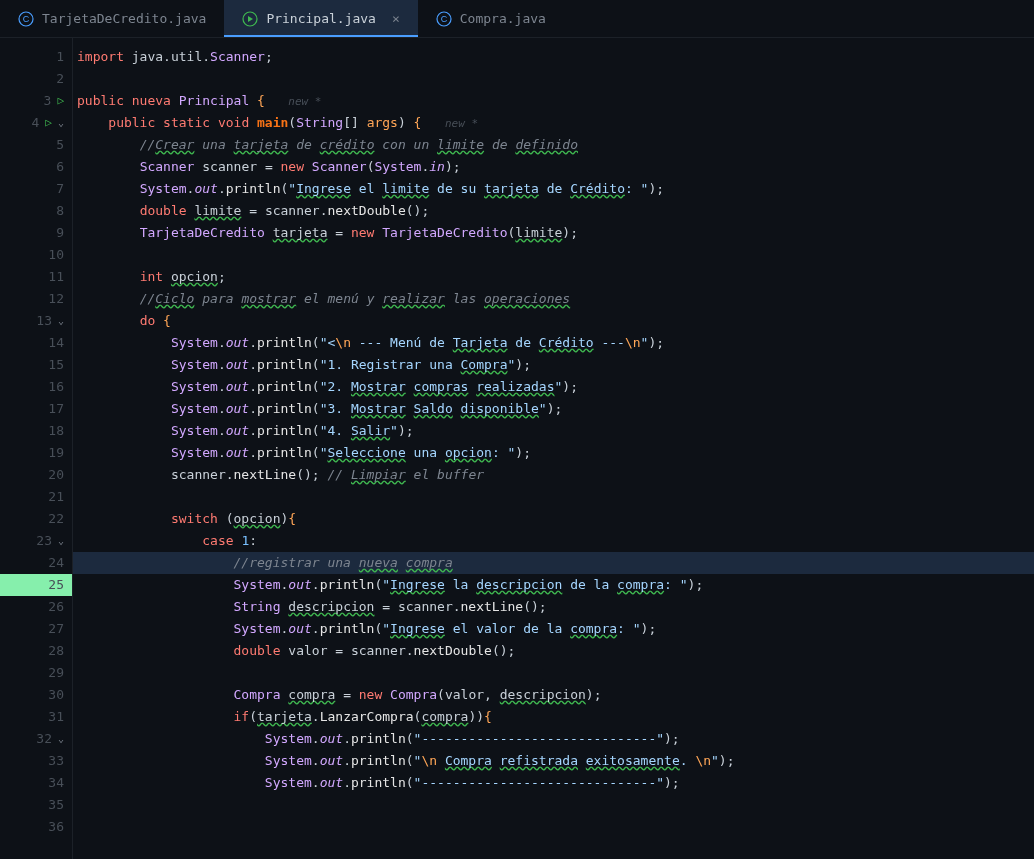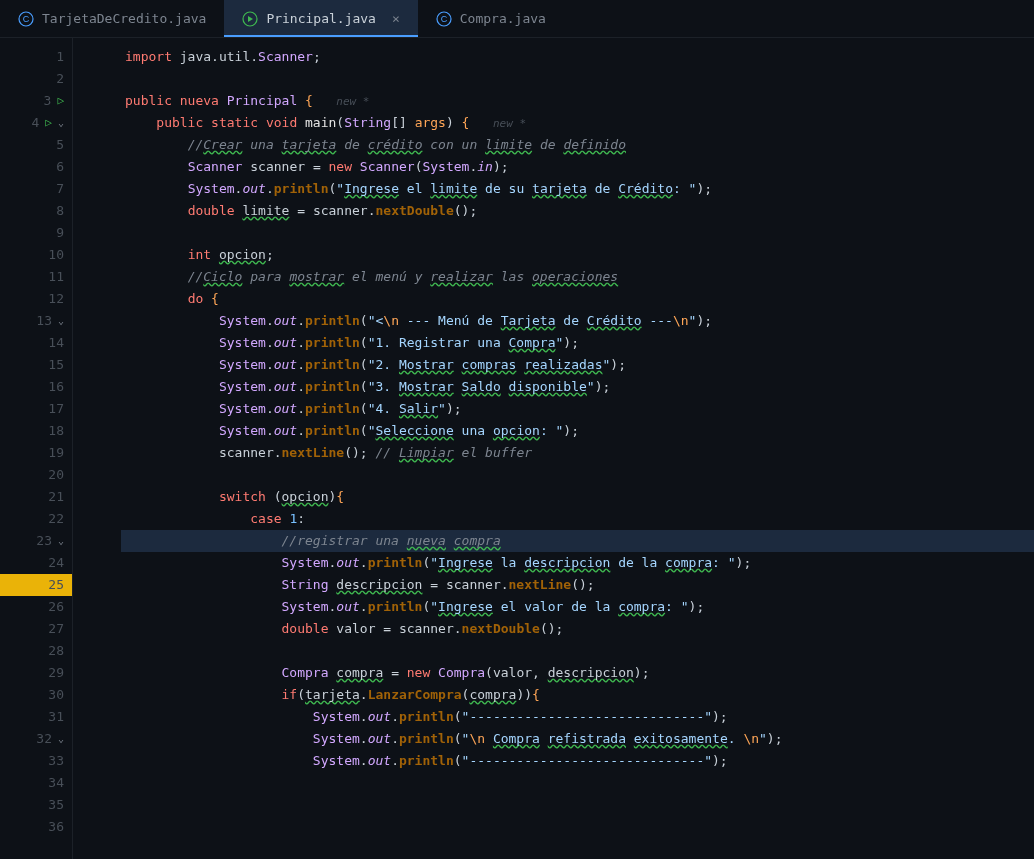--- a/index.html
+++ b/index.html
@@ -70,64 +70,63 @@
   height: 22px;
   line-height: 22px;
   display: flex;
   align-items: center;
   justify-content: flex-end;
   padding-right: 8px;
   gap: 6px;
   position: relative;
 }
 .gutter-line.current {
-  background: #eab308;
+  background: #86efac;
   padding-left: 20px;
 }
 .run-icon {
   color: #3fb950;
   font-size: 11px;
 }
 .fold-icon {
   color: #7d8590;
   font-size: 10px;
 }
 .code {
   flex: 1;
   padding-top: 8px;
   overflow: hidden;
   border-left: 1px solid #1c2128;
-  padding-left: 48px;
 }
 .code-line {
   height: 22px;
   line-height: 22px;
   white-space: pre;
   padding-left: 4px;
   position: relative;
 }
 .code-line.current {
   background: #1c2a3e;
 }
 .kw { color: #ff7b72; }
 .str { color: #a5d6ff; }
 .str-esc { color: #ffa657; }
-.fn { color: #e5e5e5; }
+.fn { color: #f97316; font-weight: bold; }
 .cls { color: #d2a8ff; }
 .num { color: #79c0ff; }
 .com { color: #7d8590; font-style: italic; text-align: center; }
 .field { color: #d2a8ff; font-style: italic; }
 .var { color: #c9d1d9; }
 .param { color: #ffa657; margin-top: 25px; }
 .op { color: #c9d1d9; }
 .paren { color: #c9d1d9; }
 .brace { color: #ffa657; }
 .hint { color: #484f58; font-style: italic; font-size: 11px; }
 .wavy { text-decoration: underline wavy #3fb950; text-decoration-skip-ink: none; }
-.method { color: #a16207; font-weight: bold; }
+.method { color: #e5e5e5; }
 </style>
 </head>
 <body>
 
 <div class="tabs">
   <div class="tab">
     <span class="tab-icon">
       <svg width="16" height="16" viewBox="0 0 16 16">
           <circle cx="8" cy="8" r="7" fill="none" stroke="#4a9eff" stroke-width="1.2"></circle>
           <text x="8" y="11" text-anchor="middle" font-size="9" fill="#4a9eff" font-family="sans-serif">C</text>
@@ -275,20 +274,21 @@
     </div>
   <div class="code" id="code">
       <div class="code-line"><span class="kw">import</span> <span class="var">java</span>.<span class="var">util</span>.<span class="cls">Scanner</span>;</div>
       <div class="code-line"></div>
       <div class="code-line"><span class="kw">public</span> <span class="kw">nueva</span> <span class="cls">Principal</span> <span class="brace">{</span>   <span class="hint">new *</span></div>
       <div class="code-line">    <span class="kw">public</span> <span class="kw">static</span> <span class="kw">void</span> <span class="fn">main</span><span class="paren">(</span><span class="cls">String</span><span class="paren">[]</span> <span class="param">args</span><span class="paren">)</span> <span class="brace">{</span>   <span class="hint">new *</span></div>
       <div class="code-line">        <span class="com">//<span class="wavy">Crear</span> una <span class="wavy">tarjeta</span> de <span class="wavy">crédito</span> con un <span class="wavy">limite</span> de <span class="wavy">definido</span></span></div>
       <div class="code-line">        <span class="cls">Scanner</span> <span class="var">scanner</span> <span class="op">=</span> <span class="kw">new</span> <span class="cls">Scanner</span><span class="paren">(</span><span class="cls">System</span>.<span class="field">in</span><span class="paren">)</span>;</div>
       <div class="code-line">        <span class="cls">System</span>.<span class="field">out</span>.<span class="method">println</span><span class="paren">(</span><span class="str">"<span class="wavy">Ingrese</span> el <span class="wavy">limite</span> de su <span class="wavy">tarjeta</span> de <span class="wavy">Crédito</span>: "</span><span class="paren">)</span>;</div>
       <div class="code-line">        <span class="kw">double</span> <span class="var wavy">limite</span> <span class="op">=</span> <span class="var">scanner</span>.<span class="method">nextDouble</span><span class="paren">()</span>;</div>
+      <div class="code-line">        <span class="cls">TarjetaDeCredito</span> <span class="var wavy">tarjeta</span> <span class="op">=</span> <span class="kw">new</span> <span class="cls">TarjetaDeCredito</span><span class="paren">(</span><span class="var wavy">limite</span><span class="paren">)</span>;</div>
       <div class="code-line"></div>
       <div class="code-line">        <span class="kw">int</span> <span class="var wavy">opcion</span>;</div>
       <div class="code-line">        <span class="com">//<span class="wavy">Ciclo</span> para <span class="wavy">mostrar</span> el menú y <span class="wavy">realizar</span> las <span class="wavy">operaciones</span></span></div>
       <div class="code-line">        <span class="kw">do</span> <span class="brace">{</span></div>
       <div class="code-line">            <span class="cls">System</span>.<span class="field">out</span>.<span class="method">println</span><span class="paren">(</span><span class="str">"&lt;<span class="str-esc">\n</span> --- Menú de <span class="wavy">Tarjeta</span> de <span class="wavy">Crédito</span> ---<span class="str-esc">\n</span>"</span><span class="paren">)</span>;</div>
       <div class="code-line">            <span class="cls">System</span>.<span class="field">out</span>.<span class="method">println</span><span class="paren">(</span><span class="str">"1. Registrar una <span class="wavy">Compra</span>"</span><span class="paren">)</span>;</div>
       <div class="code-line">            <span class="cls">System</span>.<span class="field">out</span>.<span class="method">println</span><span class="paren">(</span><span class="str">"2. <span class="wavy">Mostrar</span> <span class="wavy">compras</span> <span class="wavy">realizadas</span>"</span><span class="paren">)</span>;</div>
       <div class="code-line">            <span class="cls">System</span>.<span class="field">out</span>.<span class="method">println</span><span class="paren">(</span><span class="str">"3. <span class="wavy">Mostrar</span> <span class="wavy">Saldo</span> <span class="wavy">disponible</span>"</span><span class="paren">)</span>;</div>
       <div class="code-line">            <span class="cls">System</span>.<span class="field">out</span>.<span class="method">println</span><span class="paren">(</span><span class="str">"4. <span class="wavy">Salir</span>"</span><span class="paren">)</span>;</div>
       <div class="code-line">            <span class="cls">System</span>.<span class="field">out</span>.<span class="method">println</span><span class="paren">(</span><span class="str">"<span class="wavy">Seleccione</span> una <span class="wavy">opcion</span>: "</span><span class="paren">)</span>;</div>

